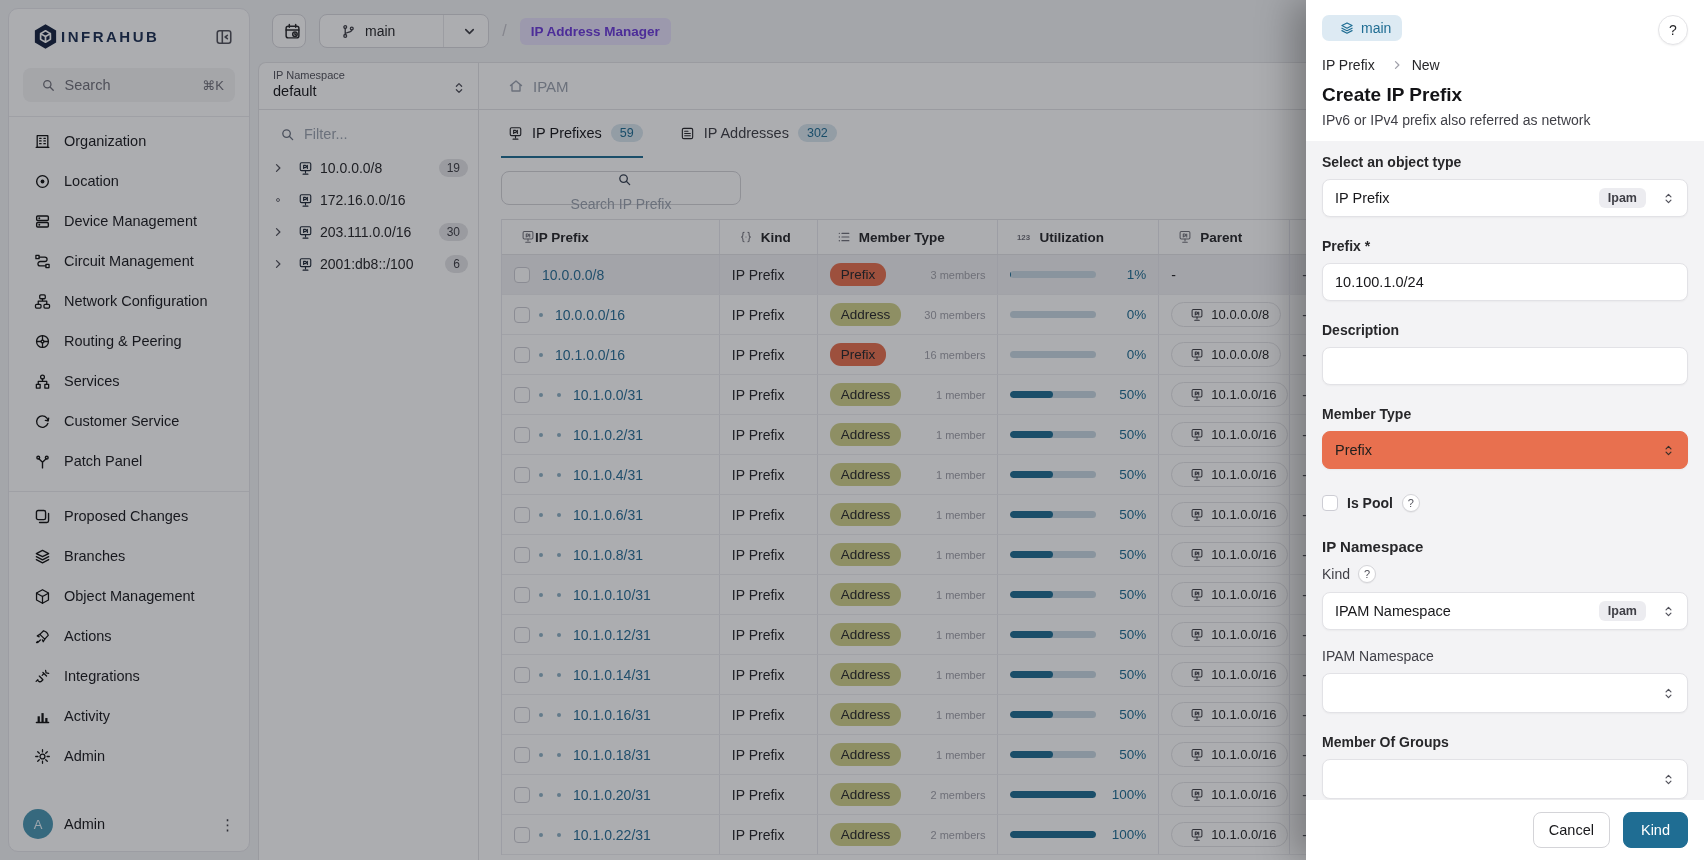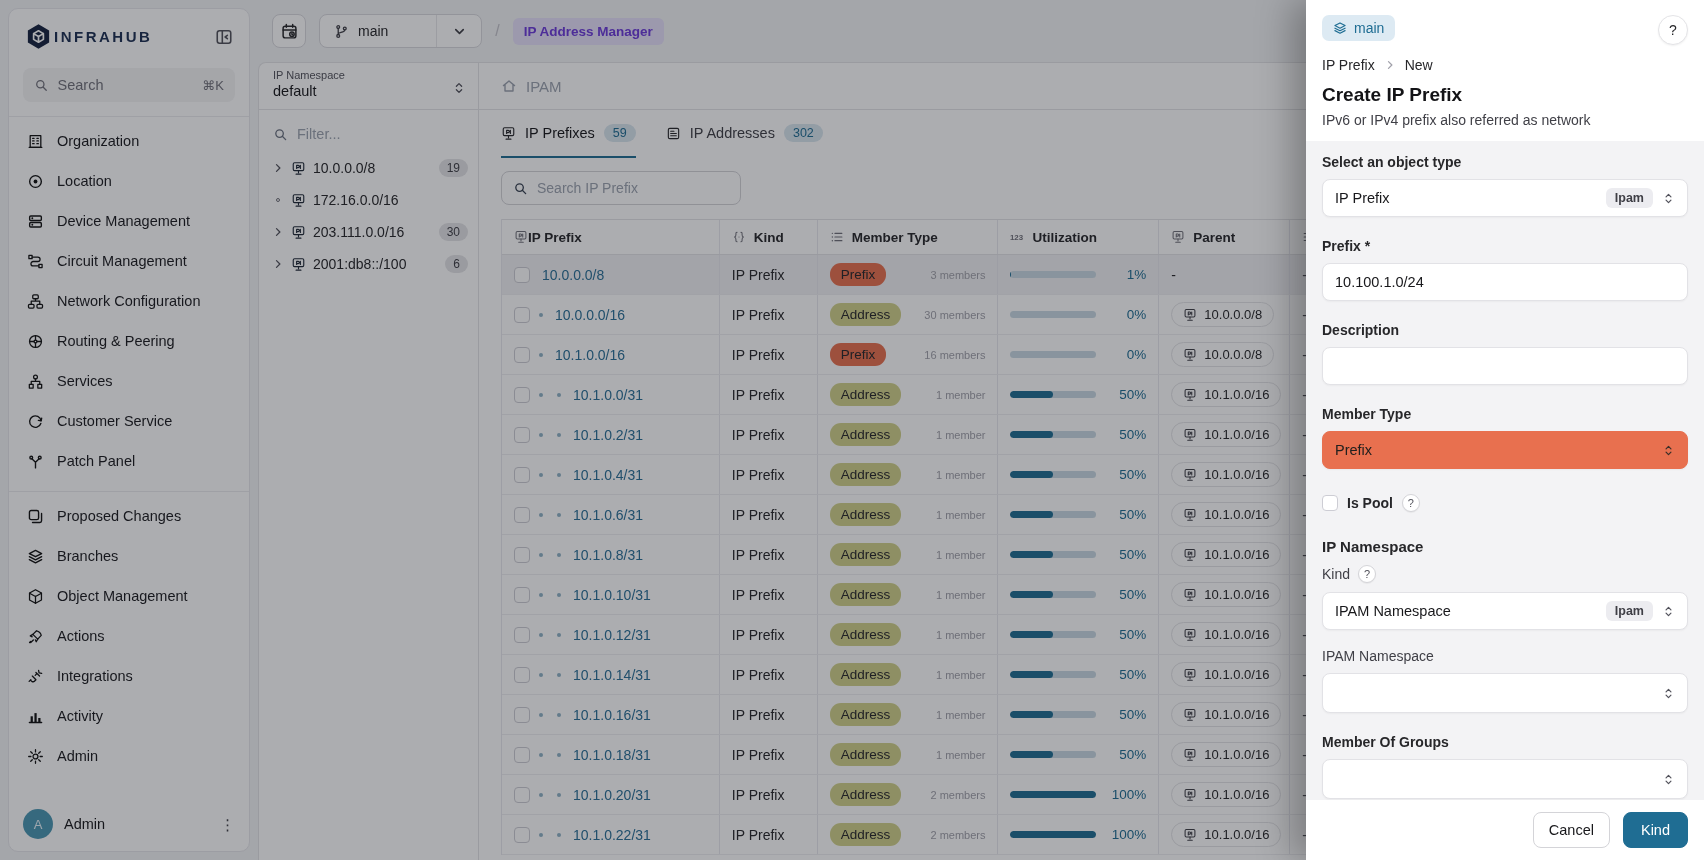--- a/index.html
+++ b/index.html
@@ -1,18 +1,18 @@
 <!DOCTYPE html>
 <html style="--accent-teal: #1f6d93; --salmon: #e8704f; --olive: #d2d28a; --purple-text: #6d3bdb; --purple-bg: #e6e0fb; --badge-blue-bg: #d9e6ef; --badge-blue-text: #1f6d93; --link: #2a6f97; --avatar-bg: #4b97b2;"><head>
 <meta charset="utf-8">
 <style>
   * { margin:0; padding:0; box-sizing:border-box; }
   html,body { width:1704px; height:860px; overflow:hidden; }
   body { font-family:"Liberation Sans", sans-serif; background:#f3f4f6; color:#18181b; position:relative; }
-  .icon { display:inline-flex; align-items:center; justify-content:center; flex:none; }
+  .icon { display:inline-flex; align-items:center; justify-content:center; flex:none;margin-left:7px; }
   .icon svg { display:block; }
 
   
   .sidebar { position:absolute; left:8px; top:8px; width:242px; height:844px; background:#fff;
              border:1px solid #e7e7ec; border-radius:10px; display:flex; flex-direction:column; z-index:10; }
   .logo-row { display:flex; align-items:center; gap:2px; padding:14px 14px 8px 16px; }
   .logo-mark { width:27px; height:27px; font-size:27px; color:#16233f; }
   .logo-text { font-size:15px; font-weight:bold; letter-spacing:2.5px; color:#1c2f52; flex:1; }
   .collapse-btn { width:22px; height:22px; color:#52525b; font-size:18px; cursor:pointer; }
   .side-search { margin:10px 14px 4px; height:34px; background:#f4f4f5; border-radius:8px;
@@ -70,21 +70,21 @@
   .main-head .icon { font-size:16px; color:#9ca3af; }
   .tabs { display:flex; gap:30px; padding:0 22px; height:48px; flex:none; }
   .tab { display:flex; align-items:center; gap:9px; font-size:14.5px; color:#3f3f46;
          border-bottom:2px solid transparent; cursor:pointer; }
   .tab.active { color:#18181b; border-bottom-color:var(--accent-teal,#1f6d93); }
   .tab .icon { font-size:15px; color:#27272a; }
   .tab-badge { background:var(--badge-blue-bg,#d9e6ef); color:var(--badge-blue-text,#1f6d93);
                font-size:12.5px; padding:2px 9px; border-radius:999px; }
   .search-row { padding:13px 22px 14px; flex:none; }
   .tbl-search { width:240px; height:34px; border:1px solid #d4d4d8; border-radius:8px; background:#fff;
-                display:flex; align-items:center; gap:9px; padding:0 11px; color:#9ca3af; font-size:14px; }
+                display:flex; align-items:center; gap:9px; padding:0 11px; color:#9ca3af; font-size:14px;flex-direction:column; }
   .tbl-search .icon { color:#374151; font-size:15px; }
 
   
   .tbl { margin-left:22px; width:949px; border-left:1px solid #e9e9ee; }
   .thead, .trow { display:flex; }
   .thead { height:36px; border-top:1px solid #e4e4e7; border-bottom:1px solid #e4e4e7; }
   .th { display:flex; align-items:center; gap:8px; padding:0 12px; font-weight:bold; font-size:13.5px;
         color:#27272a; border-right:1px solid #e9e9ee; overflow:hidden; white-space:nowrap; }
   .th .icon { color:#71717a; font-size:14px; }
   .trow { height:40px; border-bottom:1px solid #eeeef1; }

